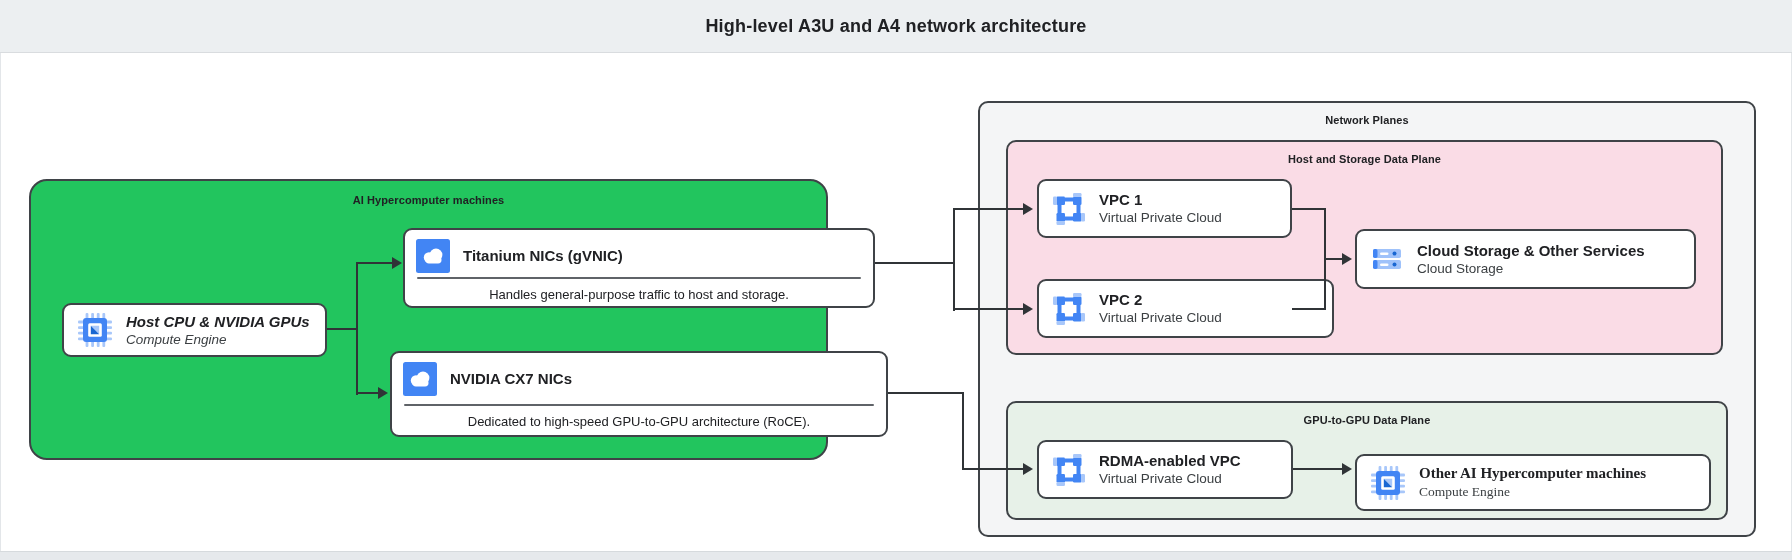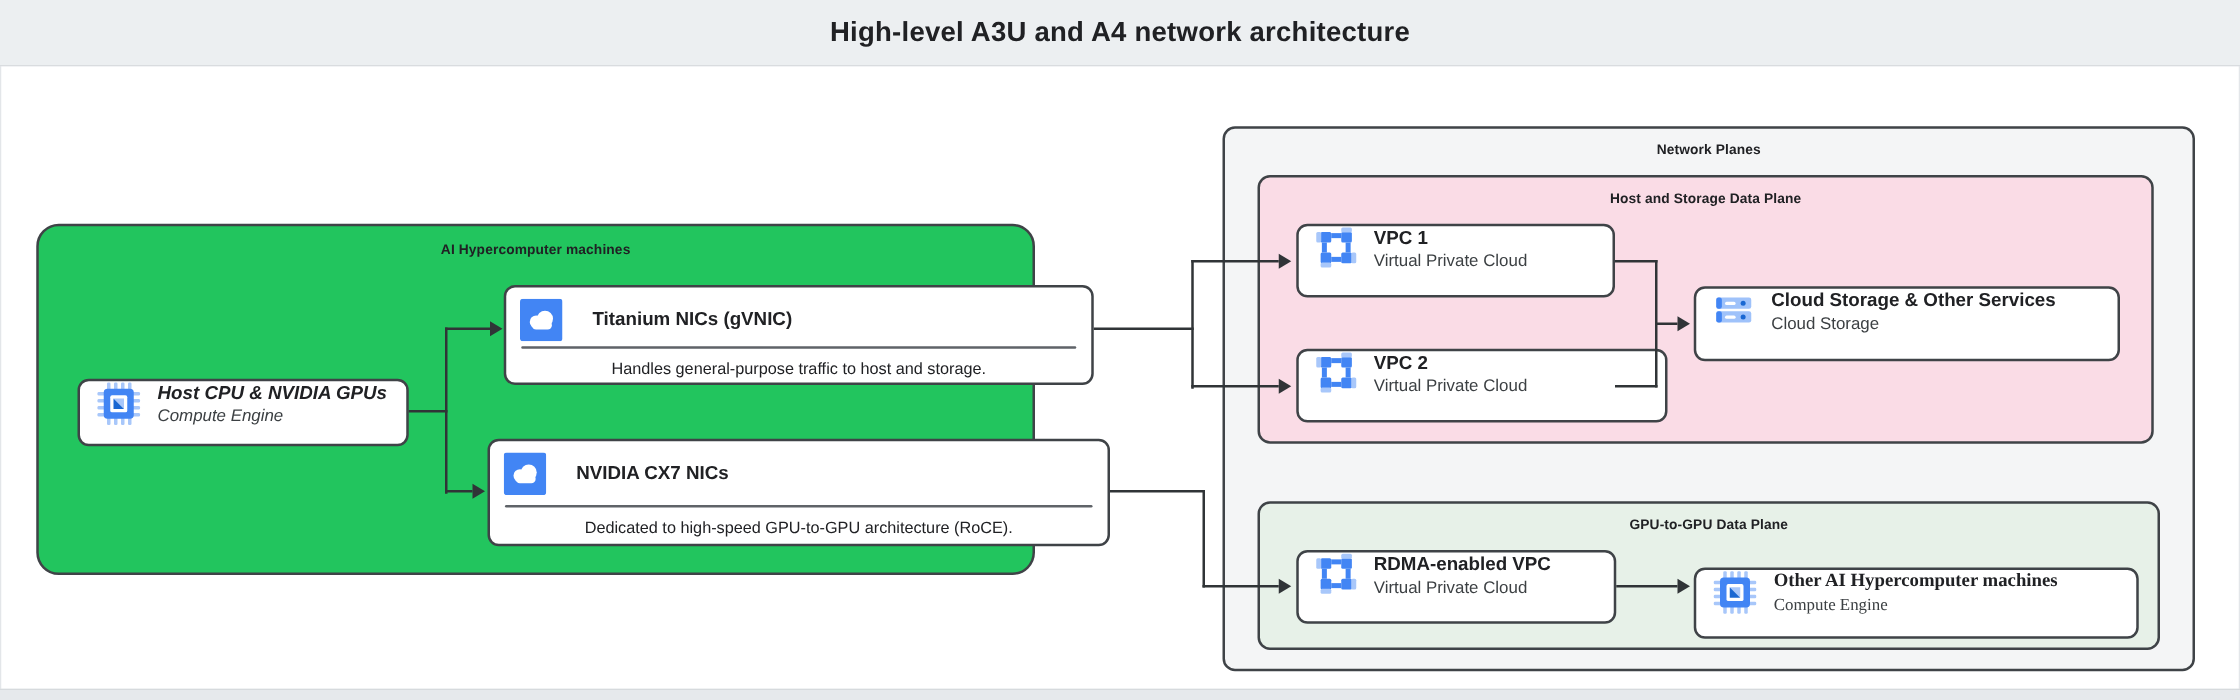--- a/index.html
+++ b/index.html
@@ -7,44 +7,44 @@
     position:relative;width:1792px;height:560px;overflow:hidden;
     background:#ffffff;font-family:"Liberation Sans",sans-serif;
     box-shadow:inset 0 0 0 1px #e3e6e9;
   }
   
   .header{
     position:absolute;left:0;top:0;width:100%;height:52px;
     background:#eceff1;border-bottom:1px solid #d9dcdf;
     display:flex;align-items:center;justify-content:center;
   }
-  .header-title{font-size:22px;font-weight:700;color:#202124;letter-spacing:.2px;}
+  .header-title{font-size:18px;font-weight:700;color:#202124;letter-spacing:.2px;}
   .footer{
     position:absolute;left:0;bottom:0;width:100%;height:8px;
     background:#e6e9ec;border-top:1px solid #d6dadd;
   }
   
   .container{position:absolute;border:2px solid #3f4347;border-radius:10px;box-sizing:border-box;}
   .container-label{
     position:absolute;top:11px;left:0;width:100%;text-align:center;
     font-size:11px;font-weight:700;color:#202124;letter-spacing:.1px;
   }
   .c-blue {left:29px;  top:179px; width:799px; height:281px; background:#22c55e;border-radius:18px;}
   .c-gray {left:978px; top:101px; width:778px; height:436px; background:#f4f5f6;}
   .c-pink {left:1006px;top:140px; width:717px; height:215px; background:#fadce6;}
   .c-green{left:1006px;top:401px; width:722px; height:119px; background:#e7f1e8;}
   
   .card{
     position:absolute;background:#ffffff;border:2px solid #3f4347;border-radius:9px;
     box-sizing:border-box;z-index:4;
   }
-  .card.row{display:flex;align-items:flex-start;gap:13px;padding:0 12px 0 13px;}
+  .card.row{display:flex;align-items:center;gap:13px;padding:0 12px 0 13px;}
   .card-title{font-size:15px;font-weight:700;color:#202124;line-height:19px;white-space:nowrap;}
   .card-sub{font-size:13.5px;font-weight:400;color:#3c4043;line-height:18px;white-space:nowrap;}
-  .nic-head{display:flex;align-items:flex-start;gap:24px;padding:9px 12px 0 11px;}
+  .nic-head{display:flex;align-items:flex-start;gap:13px;padding:9px 12px 0 11px;}
   .nic-head .card-title{margin-top:7px;}
   .nic-divider{height:2px;background:#5f6368;margin:4px 12px 0 12px;border-radius:1px;}
   .nic-desc{
     text-align:center;font-size:13px;color:#202124;margin-top:8px;white-space:nowrap;
   }
   .icon{flex:0 0 auto;display:inline-flex;}
   
   .edge{position:absolute;background:#303437;z-index:5;}
   .arr{
     position:absolute;width:0;height:0;z-index:5;

